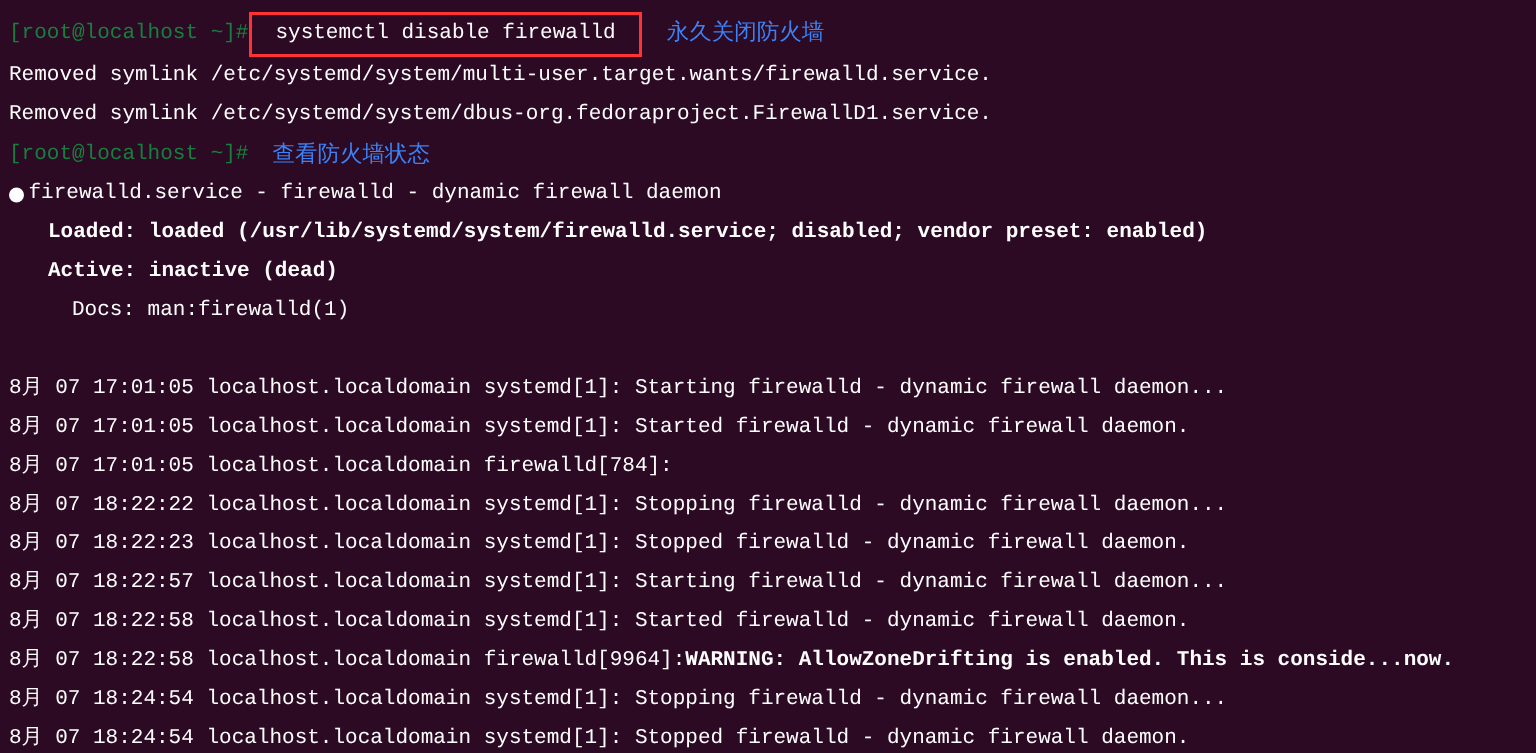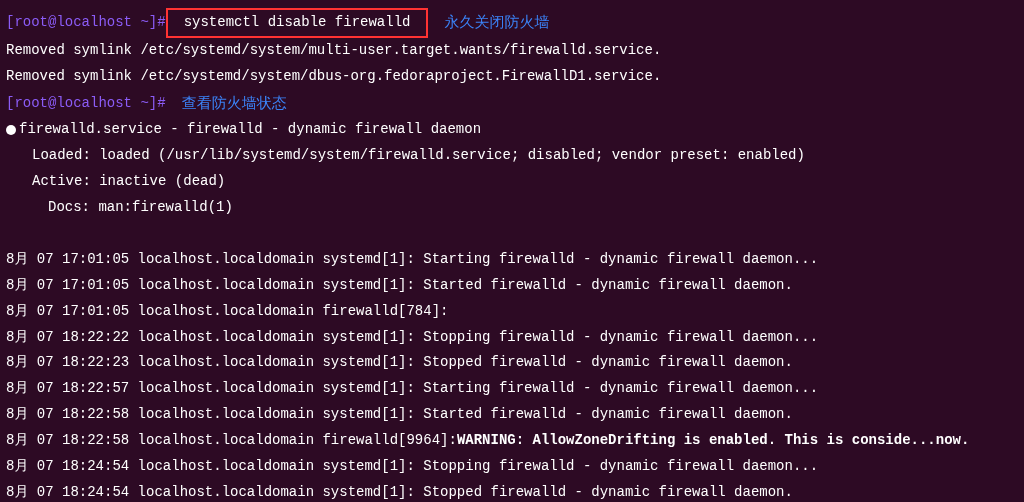--- a/index.html
+++ b/index.html
@@ -17,21 +17,21 @@
       width: 1024px;
       height: 502px;
       overflow: hidden;
       white-space: nowrap;
     }
     .line {
       display: flex;
       align-items: center;
     }
     .prompt {
-      color: #8b5cf6;
+      color: #15803d;
     }
     .boxed {
       border: 2px solid #ff3333;
       padding: 0 16px;
       display: inline-block;
     }
     .annotation {
       color: #3b82f6;
       margin-left: 16px;
       font-family: Liberation Serif, serif;
@@ -44,20 +44,21 @@
       background: #ffffff;
       border-radius: 50%;
       margin-right: 3px;
       vertical-align: middle;
     }
     .bold {
       font-weight: bold;
     }
     .indent1 {
       padding-left: 26px;
+      font-weight: bold;
     }
     .indent3 {
       padding-left: 42px;
     }
     .blank {
       height: 1.85em;
     }
   </style>
 </head>
 <body>

